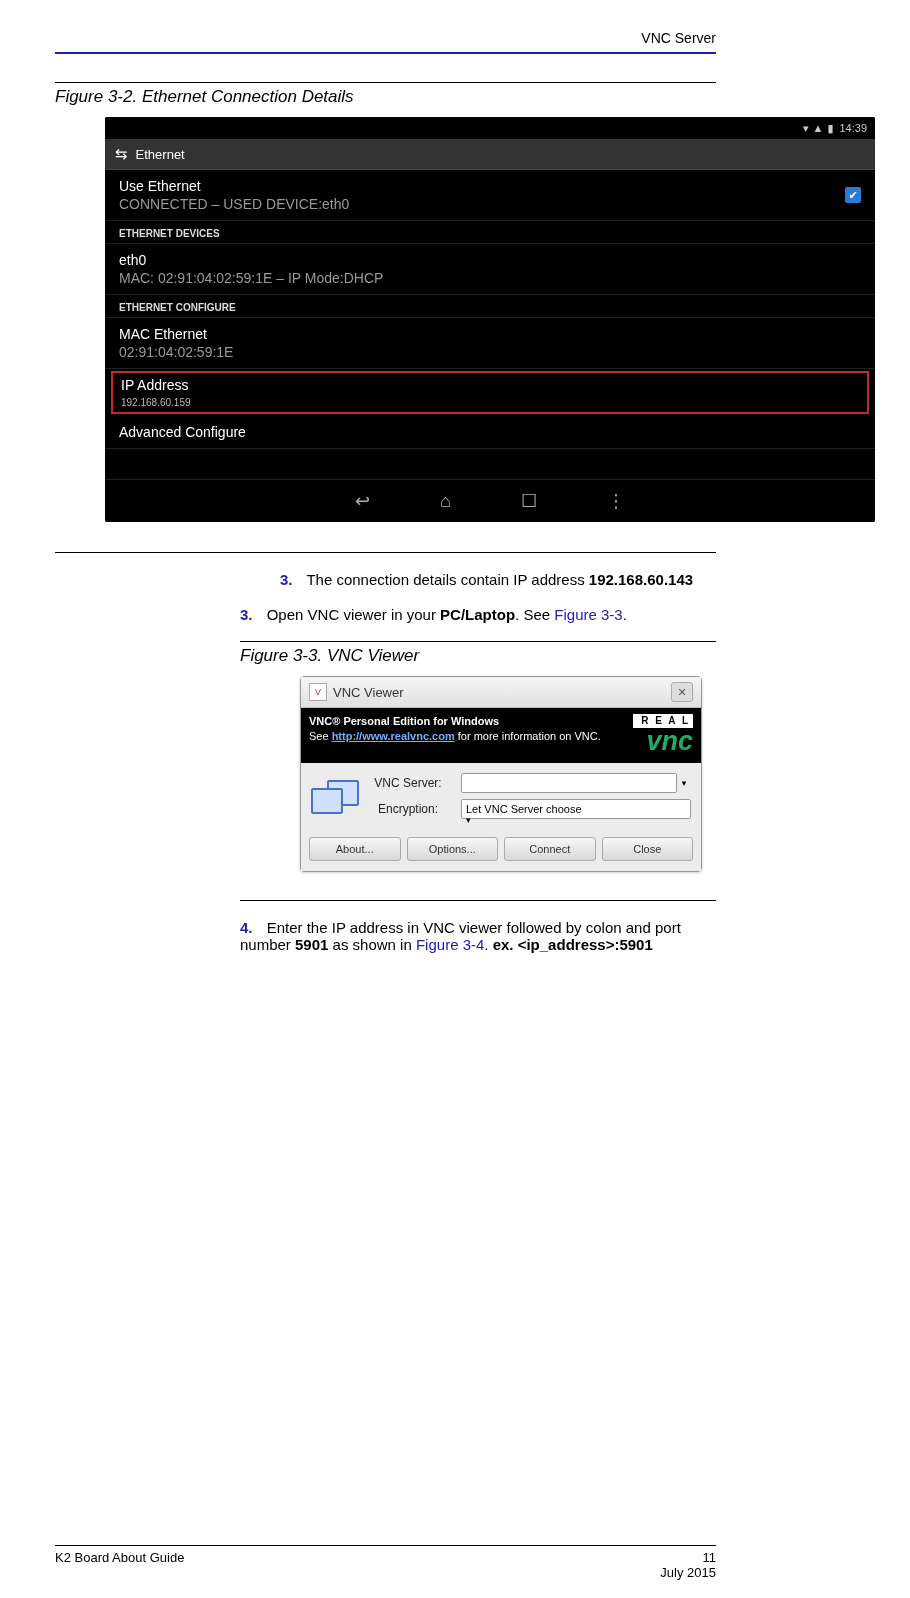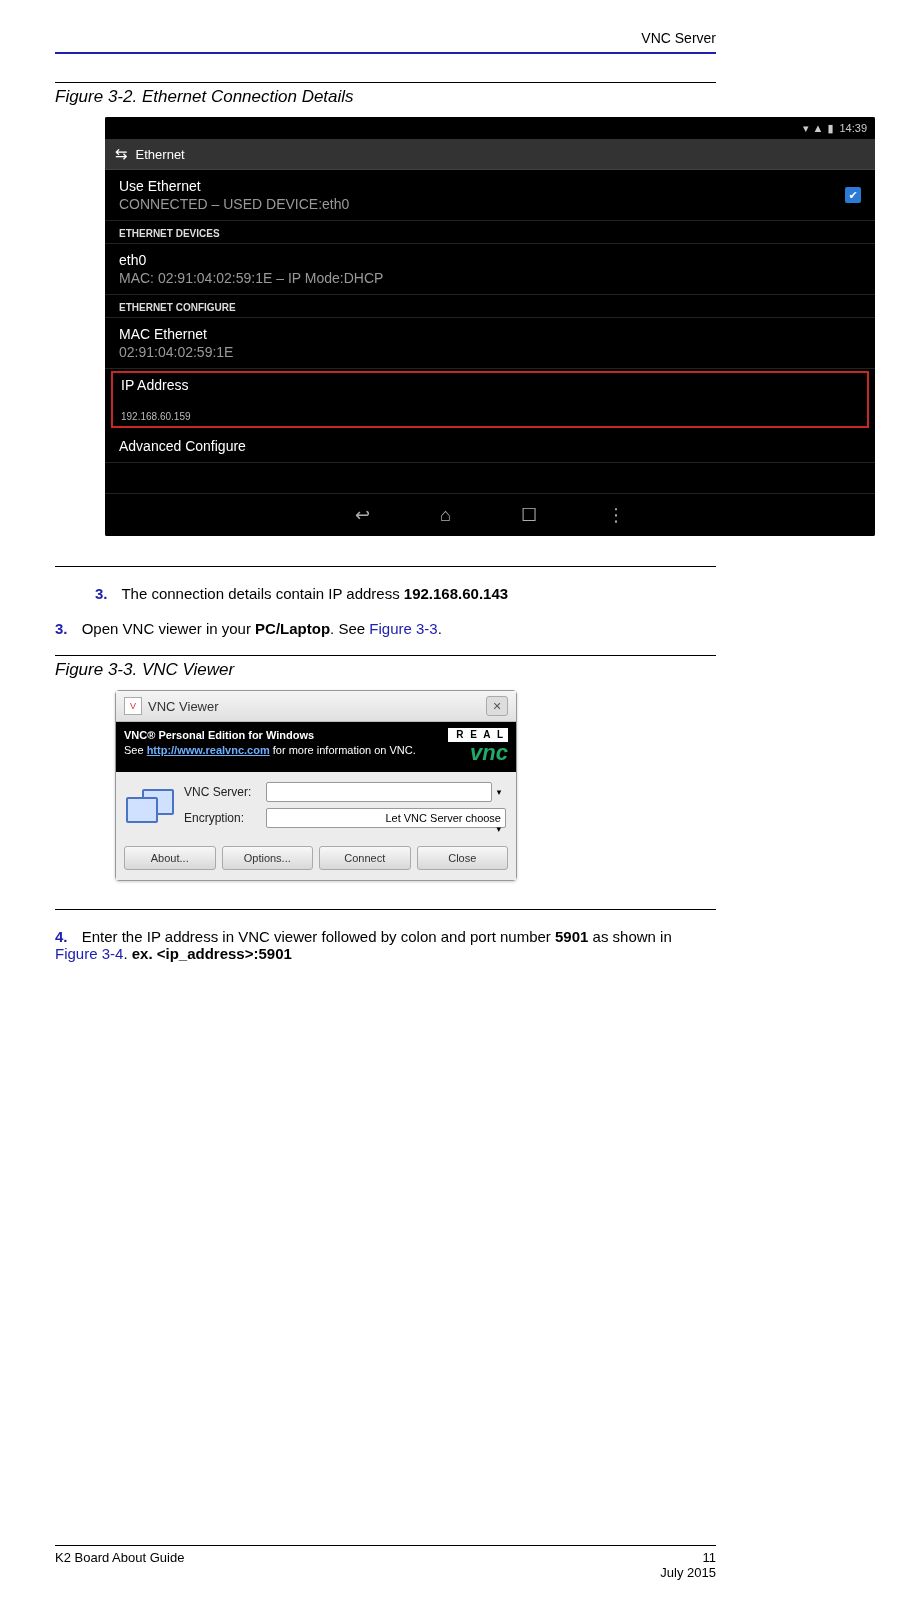--- a/index.html
+++ b/index.html
@@ -86,34 +86,35 @@
     font-size: 11px;
     display:flex; align-items:center; justify-content:center;
     border-radius: 2px;
   }
   .ip-box {
     border: 2px solid #c62828;
     margin: 2px 6px;
     padding: 4px 8px;
   }
   .ip-box .ttl { font-size: 14px; color:#fff;}
-  .ip-box .sub { font-size: 10px; color:#bbb; margin-top:18px;}
+  .ip-box .sub { font-size: 10px; color:#bbb; margin-top:4px;}
   .nav-bar {
     height: 42px;
     background: #000;
     display: flex;
     justify-content: center;
     align-items: center;
     gap: 70px;
     border-top: 1px solid #222;
     color: #ccc;
     font-size: 18px;
   }
   .nav-bar span { opacity:.85;}
   .indent-block {
+    margin-left: 185px;
   }
   .body-text {
     font-size: 15px;
     margin: 18px 0;
   }
   .step-num {
     color: #2020b0;
     font-weight: bold;
     padding-right: 10px;
   }
@@ -178,21 +179,21 @@
     position:absolute;
     width:28px;height:22px;
     border:2px solid #4a73c4;
     background:#cfe1ff;
     border-radius:2px;
   }
   .mon-icon .m1 { top:8px; left:0;}
   .mon-icon .m2 { top:0; left:16px;}
   .frm { flex:1;}
   .frm .row { display:flex; align-items:center; margin-bottom:6px;}
-  .frm .lbl { width:78px; text-align:left; padding-right:4px; color:#222;}
+  .frm .lbl { width:78px; text-align:center; padding-right:14px; color:#222;}
   .frm input, .frm .sel {
     flex:1;
     border:1px solid #999;
     border-radius:2px;
     padding:3px 4px;
     font-size:11px;
     background:#fff;
     height:20px;
     box-sizing:border-box;
   }
@@ -309,37 +310,37 @@
       <span>VNC Viewer</span>
       <span class="closebtn">✕</span>
     </div>
     <div class="vnc-top">
       <div class="txt">
         <span class="heading">VNC® Personal Edition for Windows</span><br>
         <span>See </span><a>http://www.realvnc.com</a><span> for more information on VNC.</span>
       </div>
       <div class="vnc-logo">
         <div style="background:#fff;color:#000;font-weight:bold;padding:2px 3px;letter-spacing:2px;font-size:10px;">R E A L</div>
-        <div style="color:#2a6; font-size:22px; font-weight:bold; font-style:italic;">vnc</div>
+        <div style="color:#2a6; font-size:27px; font-weight:bold; font-style:italic;">vnc</div>
       </div>
     </div>
     <div class="vnc-mid">
       <div class="mon-icon">
         <div class="m m2"></div>
         <div class="m m1"></div>
       </div>
       <div class="frm">
         <div class="row">
           <div class="lbl">VNC Server:</div>
           <input type="text" style="">
           <div class="arrow">▾</div>
         </div>
         <div class="row">
           <div class="lbl">Encryption:</div>
-          <div class="sel" style="display:flex;align-items:flex-end;flex-direction:column;">
+          <div class="sel" style="display:flex;align-items:flex-start;flex-direction:column;">
             <span style="flex:1">Let VNC Server choose</span>
             <span style="font-size:9px;">▾</span>
           </div>
         </div>
       </div>
     </div>
     <div class="vnc-btns">
       <button>About...</button>
       <button>Options...</button>
       <button>Connect</button>

